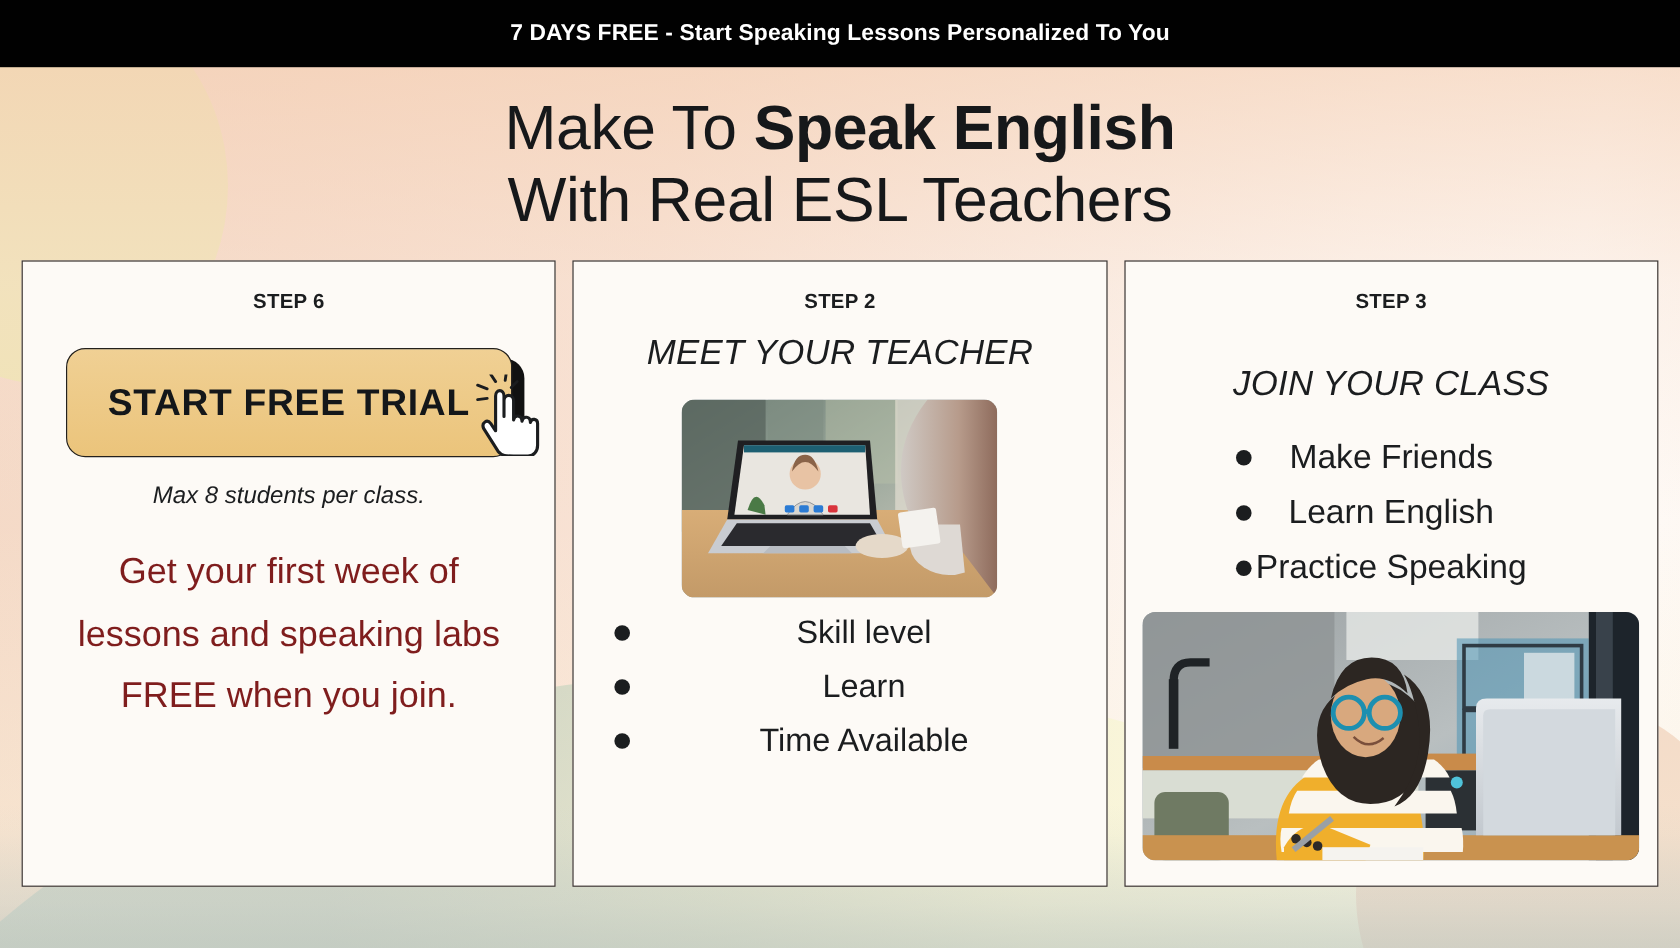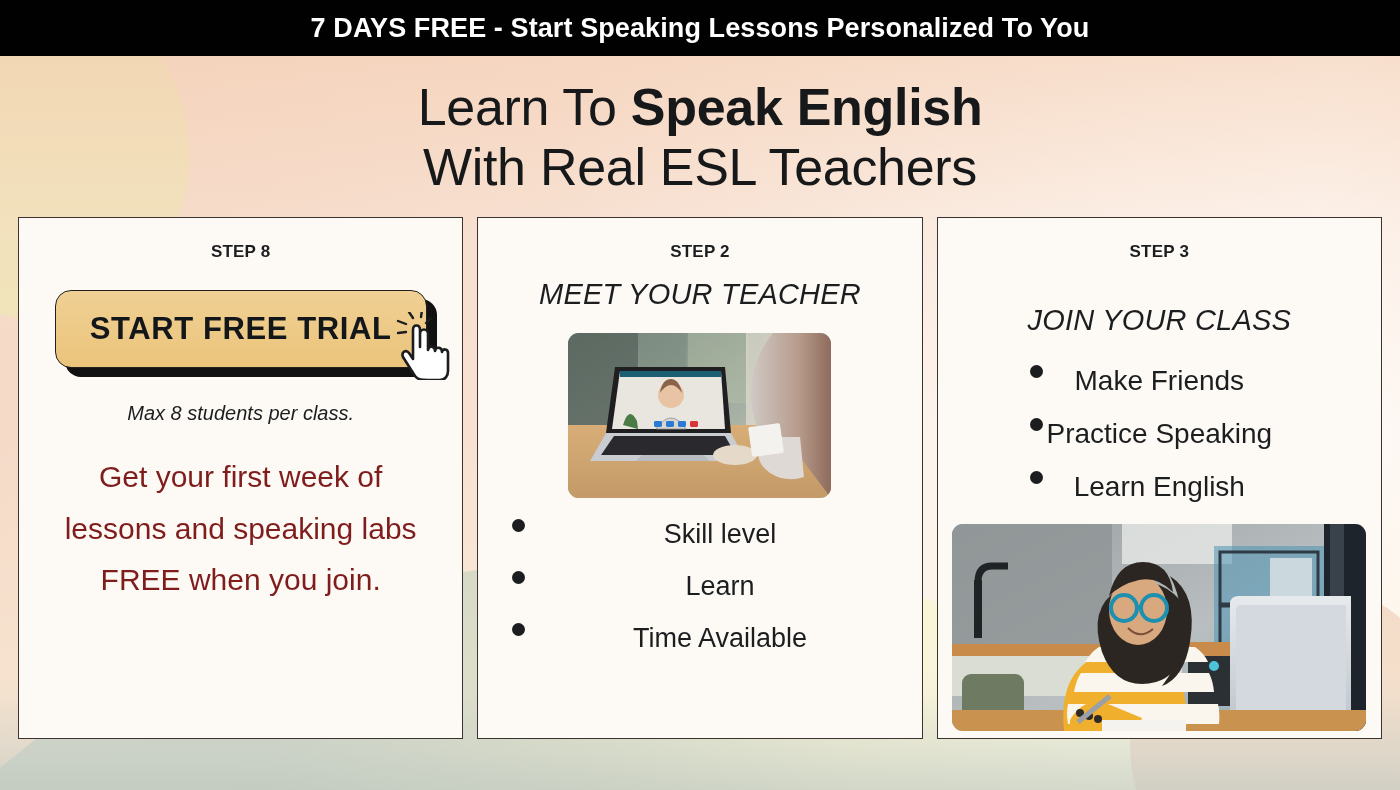--- a/index.html
+++ b/index.html
@@ -92,21 +92,21 @@
     width: 1400px;
     height: 56px;
     background: #010101;
     display: flex;
     align-items: center;
     justify-content: center;
     z-index: 20;
   }
   .banner-text {
     color: #FFFFFF;
-    font-size: 27px;
+    font-size: 19px;
     font-weight: bold;
     letter-spacing: 0.1px;
     white-space: nowrap;
   }
 
   
   .headline {
     position: absolute;
     left: 0; top: 78px;
     width: 1400px;
@@ -165,21 +165,21 @@
   .cta-shadow {
     position: absolute;
     left: 10px; top: 9px;
     width: 372px; height: 78px;
     background: #111111;
     border-radius: 16px;
   }
   .cta-button {
     position: absolute;
     left: 0; top: 0;
-    width: 372px; height: 78px;
+    width: 372px; height: 91px;
     background: linear-gradient(180deg, #F0D094 0%, #EBC47B 100%);
     border: 1.6px solid #23201C;
     border-radius: 16px;
     display: flex;
     align-items: center;
     justify-content: center;
     cursor: pointer;
     box-sizing: border-box;
   }
   .cta-label {
@@ -238,23 +238,22 @@
     color: #17191B;
     margin-top: 30px;
   }
   .bullet-list {
     margin: 14px 0 0 0;
     padding: 0;
     list-style: none;
   }
   .bullet-row {
     display: flex;
-    align-items: flex-start;
+    align-items: center;
     margin-bottom: 10px;
-    margin-top: 21px;
   }
   .bullet-dot {
     width: 13px;
     height: 13px;
     border-radius: 50%;
     background: #1B1D1F;
     flex: 0 0 auto;
   }
   .bullet-text {
     flex: 1 1 auto;
@@ -280,28 +279,28 @@
   <div class="blob-cream-b blob"></div>
   <div class="blob blob-peach-br"></div>
   <div class="bg-vert"></div>
   <div class="bg-bottom-fade"></div>
 
   <div class="banner">
     <span class="banner-text">7 DAYS FREE - Start Speaking Lessons Personalized To You</span>
   </div>
 
   <div class="headline">
-    <div class="l1"><span>Learn To </span><b>Speak English</b></div>
+    <div class="l1"><span>Make To </span><b>Speak English</b></div>
     <div class="l2">With Real ESL Teachers</div>
   </div>
 
   <div class="cards">
 
     <div class="card">
-      <div class="step-label">STEP 8</div>
+      <div class="step-label">STEP 6</div>
 
       <div class="cta-wrap">
         <div class="cta-shadow"></div>
         <div class="cta-button">
           <span class="cta-label">START FREE TRIAL</span>
         </div>
         <svg class="cursor-icon" viewBox="0 0 62 68">
           <g stroke="#1B1D1F" stroke-width="2.4" stroke-linecap="round" fill="none">
             <line x1="18" y1="6" x2="14" y2="0"></line>
             <line x1="11" y1="12" x2="3" y2="9"></line>
@@ -392,25 +391,25 @@
       <div class="step-label">STEP 3</div>
       <div class="card-heading" style="margin-top:42px;">JOIN YOUR CLASS</div>
 
       <ul class="bullet-list s3-list">
         <li class="bullet-row">
           <span class="bullet-dot"></span>
           <span class="bullet-text">Make Friends</span>
         </li>
         <li class="bullet-row">
           <span class="bullet-dot"></span>
+          <span class="bullet-text">Learn English</span>
+        </li>
+        <li class="bullet-row">
+          <span class="bullet-dot"></span>
           <span class="bullet-text">Practice Speaking</span>
-        </li>
-        <li class="bullet-row">
-          <span class="bullet-dot"></span>
-          <span class="bullet-text">Learn English</span>
         </li>
       </ul>
 
       <div class="photo photo-step3">
         <svg viewBox="0 0 414 207" width="414" height="207">
           <defs>
             <linearGradient id="s3wall" x1="0" y1="0" x2="1" y2="1">
               <stop offset="0%" stop-color="#9aa0a2"></stop>
                 <stop offset="55%" stop-color="#b9bfc0"></stop>
               <stop offset="100%" stop-color="#8fa7b4"></stop>

